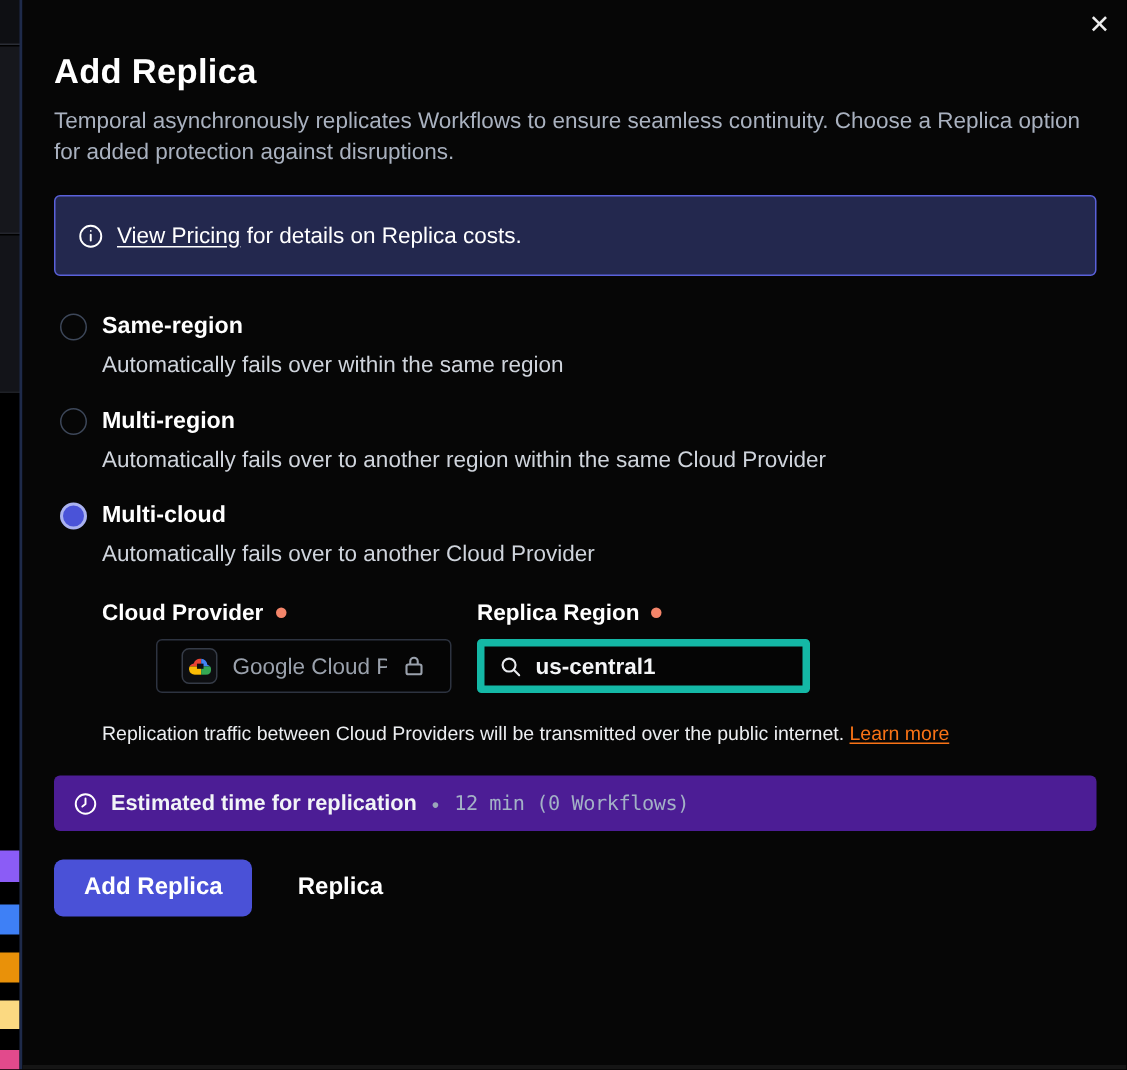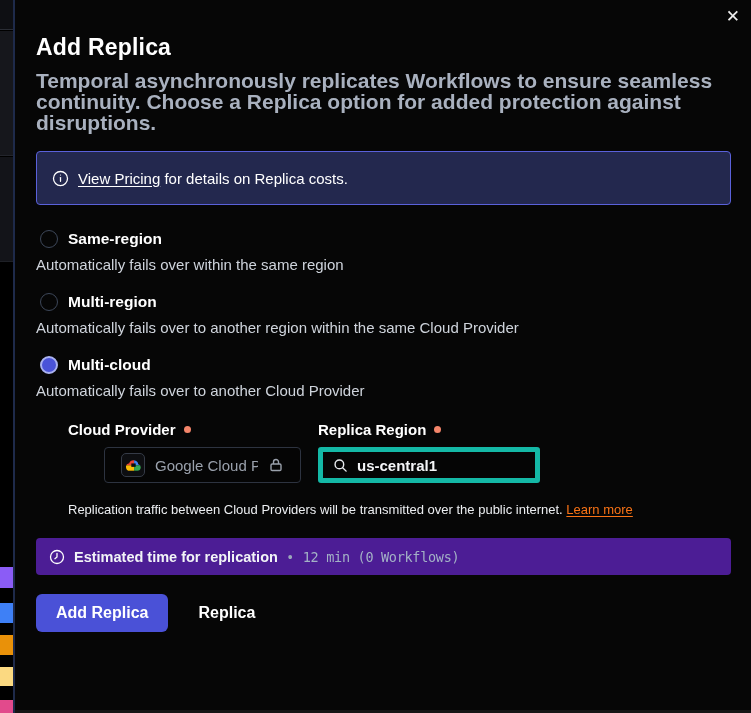--- a/index.html
+++ b/index.html
@@ -37,41 +37,41 @@
     background:none; border:none; color:#ededed;
     font-size:17px; line-height:20px; cursor:pointer;
     font-family:"Liberation Sans", sans-serif;
   }
   .modal-title {
     margin-top:34px;
     font-size:23px; font-weight:700; color:#fff; letter-spacing:.2px;
   }
   .modal-desc {
     margin-top:9px; max-width:700px;
-    font-size:21px; line-height:21px; color:#a9b1bf;font-weight:bold;
+    font-size:15px; line-height:21px; color:#a9b1bf;
   }
 
   .pricing-banner {
     margin-top:18px; height:54px;
     background:#23284e; border:1px solid #5a61da; border-radius:4px;
     display:flex; align-items:center; gap:9px; padding:0 15px;
     font-size:15px; color:#fff;
   }
   .pricing-banner a { color:#fff; text-decoration:underline; text-underline-offset:2px; }
 
   .options { margin-top:25px; }
   .option { margin-bottom:20px; }
   .option-head { display:flex; align-items:center; gap:10px; padding-left:4px; cursor:pointer; }
   .radio {
     width:18px; height:18px; border-radius:50%;
     border:1.5px solid #3d4759; background:transparent; flex:0 0 auto;
   }
   .radio.selected { background:#4a53d8; border:2px solid #aab2f0; }
   .option-label { font-weight:700; font-size:15.5px; color:#fff; }
-  .option-desc { margin-top:8px; font-size:15px; color:#cfd4dc; }
+  .option-desc { margin-left:32px; margin-top:8px; font-size:15px; color:#cfd4dc; }
 
   .mc-form { margin-left:32px; margin-top:22px; display:flex; }
   .field-col1 { width:233px; margin-right:17px; }
   .field-col2 { width:222px; }
   .field-label { display:flex; align-items:center; gap:8px; font-weight:700; font-size:15px; color:#fff; margin-bottom:9px; }
   .req-dot { width:7px; height:7px; border-radius:50%; background:#f4856a; flex:0 0 auto; }
 
   .provider-field {
     height:36px; border:1px solid #2d3340; border-radius:4px;
     display:flex; align-items:center; gap:10px; padding:0 16px;

